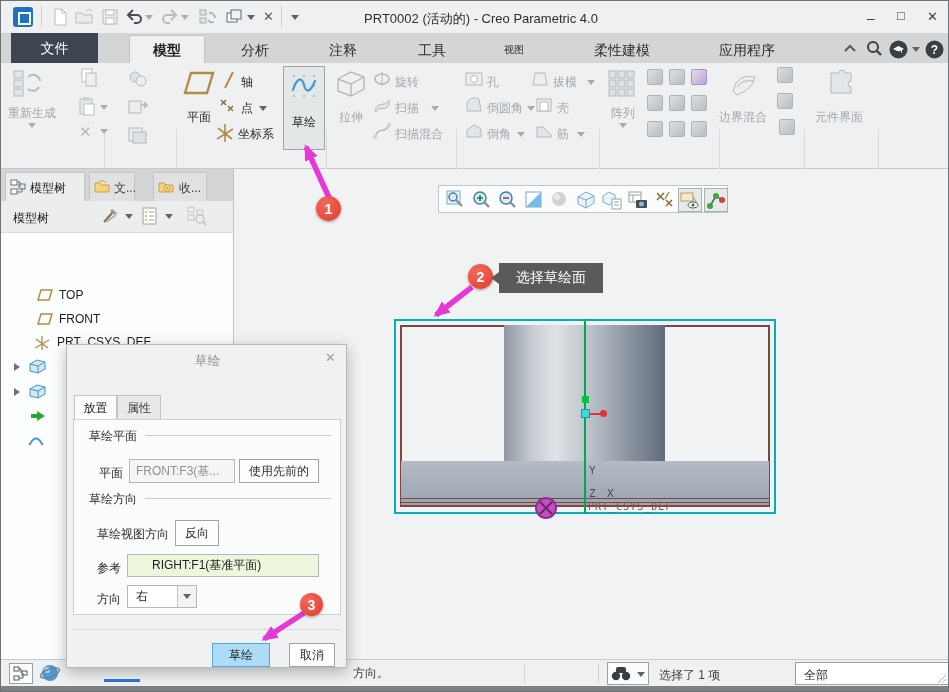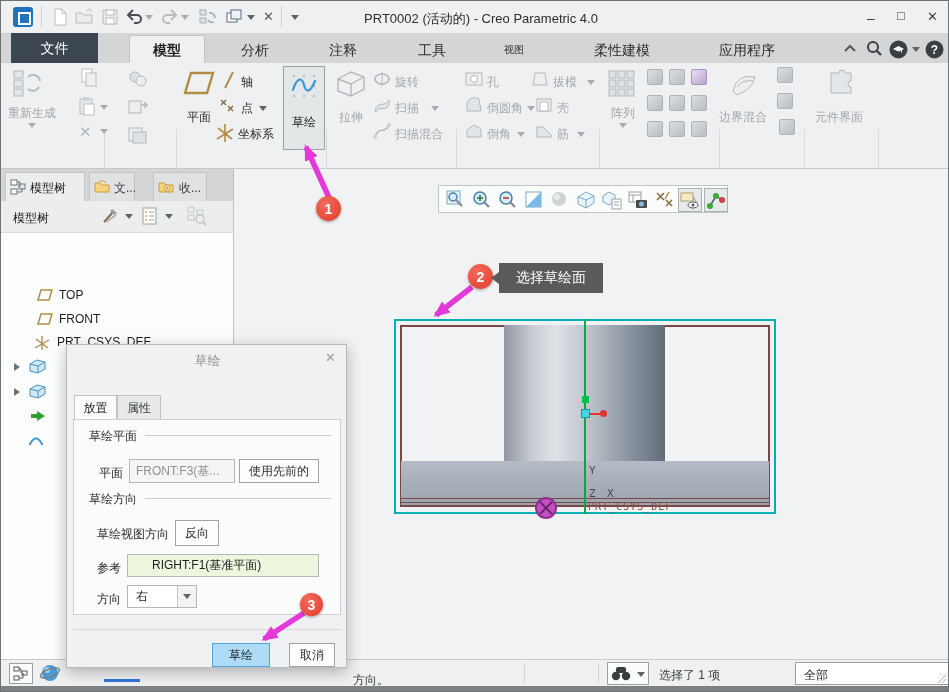--- a/index.html
+++ b/index.html
@@ -495,21 +495,21 @@
             <rect x="9" y="5" width="5" height="4"></rect>
             <path d="M6 3 h2 v4 M6 12 h4 v-5"></path>
           </g>
         </svg>
     </div>
     <svg class="abs" style="left:38px;top:2px" width="22" height="22">
         <circle cx="11" cy="11" r="8" fill="#4a9ad8"></circle>
         <circle cx="8" cy="8" r="3" fill="#9fd0f0"></circle>
         <ellipse cx="11" cy="11" rx="10" ry="4" fill="none" stroke="#7a8084" stroke-width="1.4" transform="rotate(-20 11 11)"></ellipse>
       </svg>
-    <span class="abs" style="left:352px;top:12px;color:#3c4043;">方向。</span>
+    <span class="abs" style="left:352px;top:5px;color:#3c4043;">方向。</span>
     <div class="abs" style="left:523px;top:3px;width:1px;height:20px;background:#d2d5d6;"></div>
     <div class="abs" style="left:597px;top:3px;width:1px;height:20px;background:#d2d5d6;"></div>
     <div class="abs" style="left:606px;top:2px;width:42px;height:23px;background:#fbfcfc;border:1px solid #9aa0a4;box-sizing:border-box;">
       <svg class="abs" style="left:3px;top:3px" width="20" height="15">
           <rect x="5" y="1" width="10" height="6" rx="2" fill="#3a3d40"></rect>
           <circle cx="5" cy="10" r="4.2" fill="#3a3d40"></circle>
           <circle cx="15" cy="10" r="4.2" fill="#3a3d40"></circle>
         </svg>
       <span class="dar abs" style="left:29px;top:9px;"></span>
     </div>

